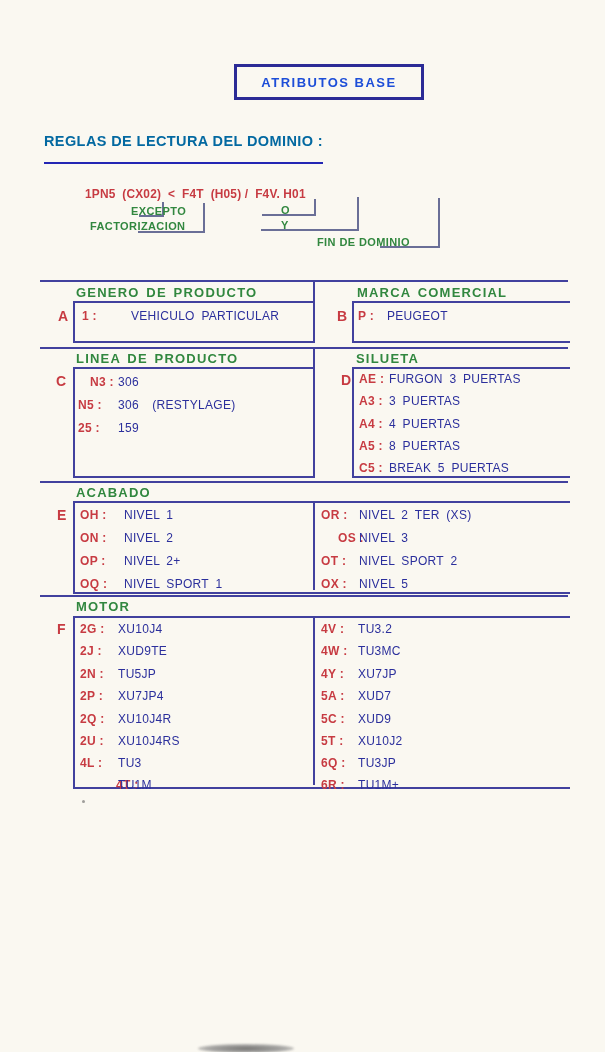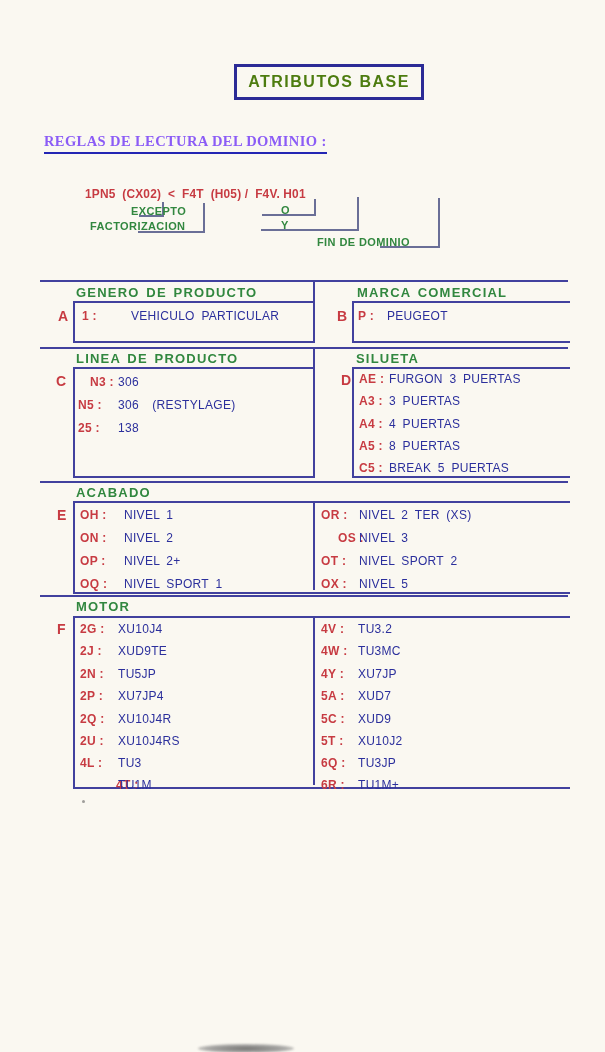--- a/index.html
+++ b/index.html
@@ -10,26 +10,26 @@
     -webkit-font-smoothing:antialiased;
   }
   .abs{position:absolute;}
   
   .title-box{
     left:234px;top:64px;width:184px;height:30px;
     border:3px solid #2b2b96;background:#faf8f1;
     display:flex;align-items:center;justify-content:center;
   }
   .title-text{
-    color:#4d7c0f;font-weight:bold;font-size:16px;letter-spacing:1.5px;white-space:pre;
+    color:#1d4ed8;font-weight:bold;font-size:13px;letter-spacing:1.5px;white-space:pre;
   }
   
   .heading{
-    left:44px;top:133px;color:#8b5cf6;font-weight:bold;font-size:14.5px;
-    letter-spacing:.4px;border-bottom:2px solid #2326b4;padding-bottom:2px;white-space:pre;font-family:Liberation Serif, serif;
+    left:44px;top:133px;color:#0369a1;font-weight:bold;font-size:14.5px;
+    letter-spacing:.4px;border-bottom:2px solid #2326b4;padding-bottom:13px;white-space:pre;
   }
   
   .formula{
     left:85px;top:186px;color:#c73b42;font-weight:bold;font-size:13.5px;
     white-space:pre;transform:scaleX(.88);transform-origin:0 0;letter-spacing:.2px;
   }
   .glabel{color:#31873f;font-weight:bold;font-size:11px;letter-spacing:.4px;white-space:pre;padding-left:28px;}
   .conn{border-right:2px solid #6a6f97;border-bottom:2px solid #6a6f97;}
   
   .hline{height:2px;background:#41419e;}
@@ -95,21 +95,21 @@
 
 <div class="abs box" style="left:73px;top:367px;width:240px;height:107px;"></div>
 <div class="abs box" style="left:352px;top:367px;width:216px;height:107px;"></div>
 
 <span class="abs ltr" style="left:56px;top:373px;">C</span>
 <span class="abs code" style="left:78px;top:375px;padding-left:12px;">N3 :</span>
 <span class="abs val" style="left:118px;top:375px;">306</span>
 <span class="abs code" style="left:78px;top:398px;">N5 :</span>
 <span class="abs val" style="left:118px;top:398px;">306  (RESTYLAGE)</span>
 <span class="abs code" style="left:78px;top:421px;">25 :</span>
-<span class="abs val" style="left:118px;top:421px;">138</span>
+<span class="abs val" style="left:118px;top:421px;">159</span>
 
 <span class="abs ltr" style="left:341px;top:372px;">D</span>
 <span class="abs code" style="left:359px;top:372px;">AE :</span>
 <span class="abs val" style="left:389px;top:372px;">FURGON 3 PUERTAS</span>
 <span class="abs code" style="left:359px;top:394px;">A3 :</span>
 <span class="abs val" style="left:389px;top:394px;">3 PUERTAS</span>
 <span class="abs code" style="left:359px;top:417px;">A4 :</span>
 <span class="abs val" style="left:389px;top:417px;">4 PUERTAS</span>
 <span class="abs code" style="left:359px;top:439px;">A5 :</span>
 <span class="abs val" style="left:389px;top:439px;">8 PUERTAS</span>

